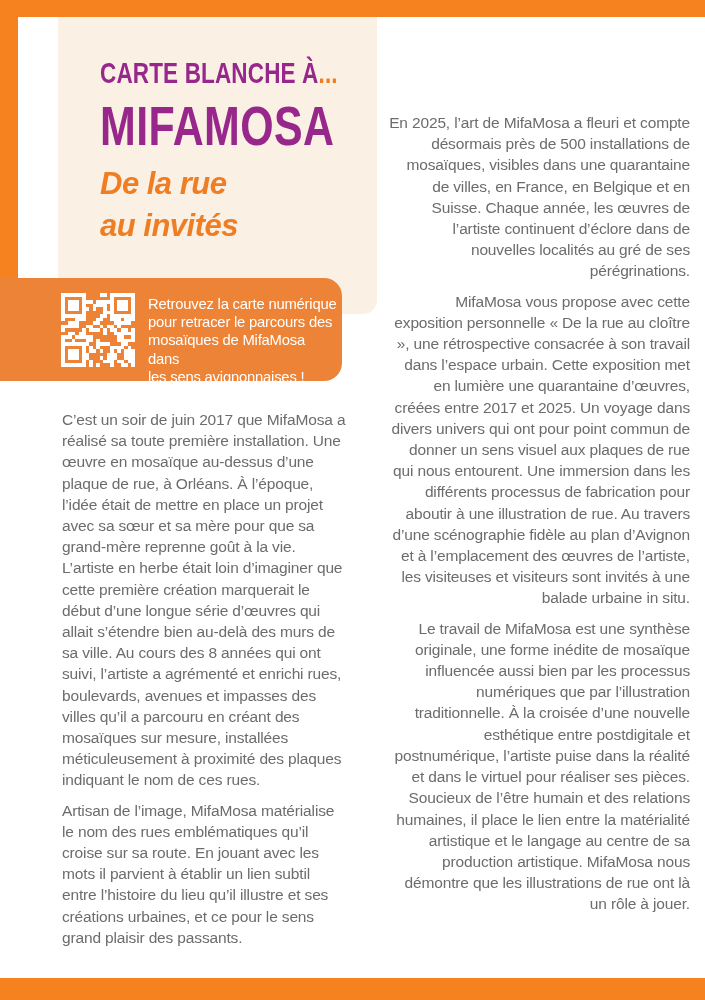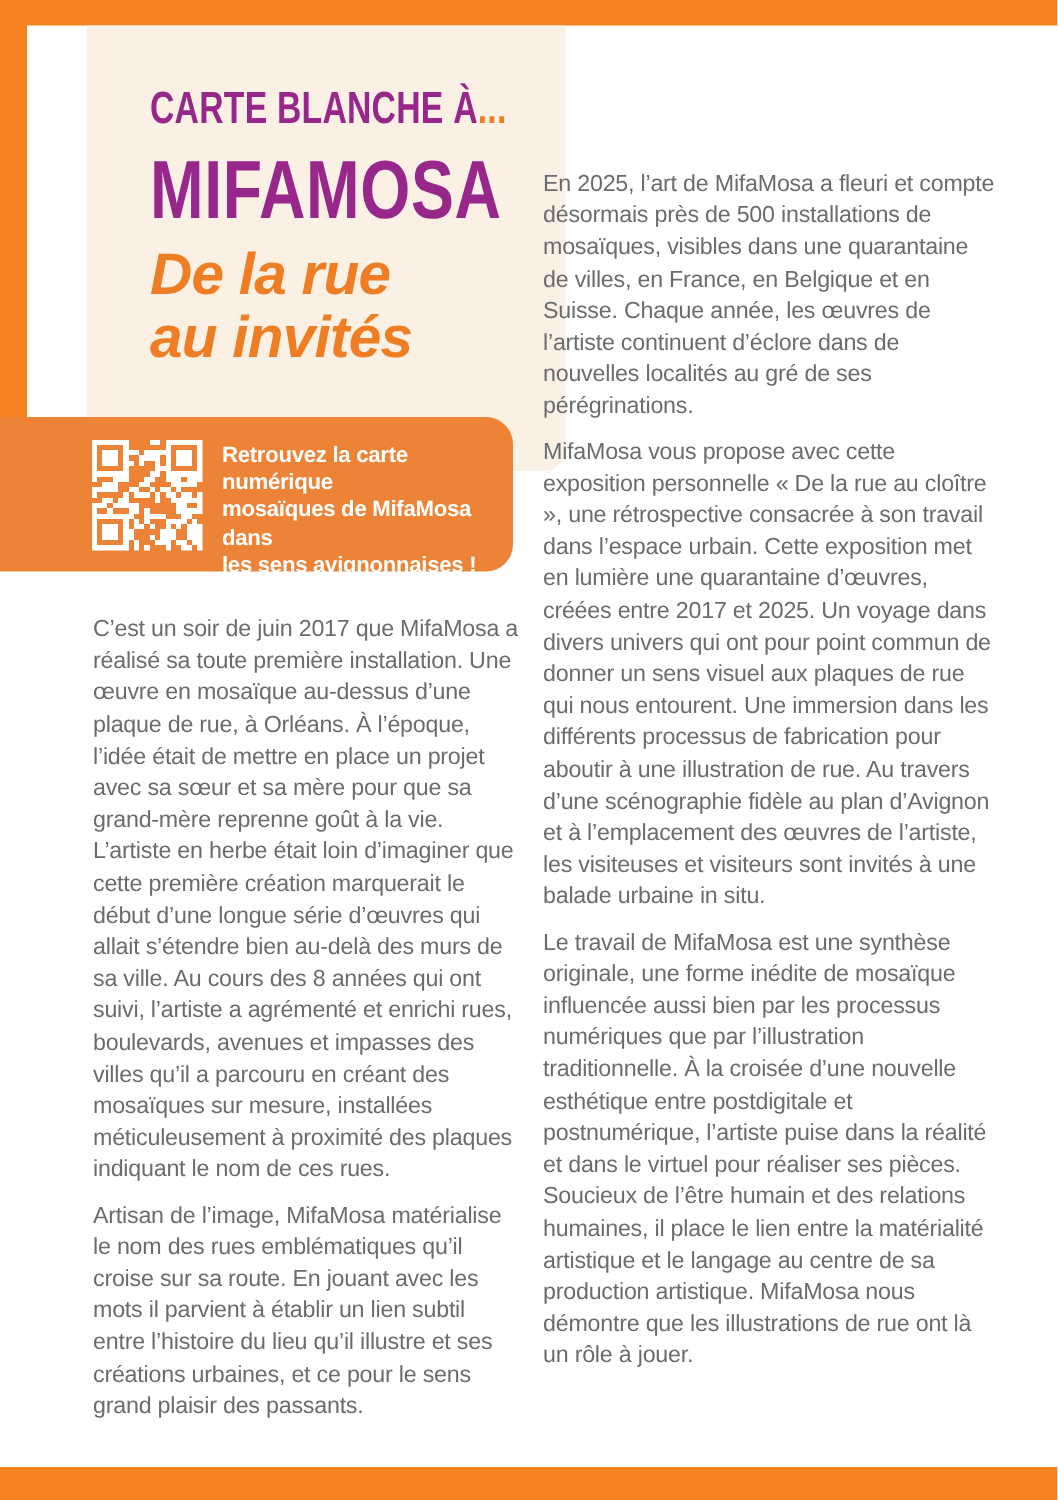--- a/index.html
+++ b/index.html
@@ -35,38 +35,38 @@
     transform:scaleX(.75);transform-origin:0 50%;
   }
   .kicker .dots{color:var(--sub-orange);}
   .headline{
     margin:9px 0 0 0;color:var(--purple);font-weight:700;font-size:55px;line-height:56px;
     white-space:nowrap;letter-spacing:0.5px;
     transform:scaleX(.78);transform-origin:0 50%;
   }
   .subtitle{
     margin-top:9px;color:var(--sub-orange);font-weight:700;font-style:italic;
-    font-size:39px;line-height:42px;letter-spacing:-0.5px;
+    font-size:31px;line-height:42px;letter-spacing:-0.5px;
   }
 
   .qr-banner{
     position:absolute;left:0;top:278px;width:342px;height:103px;
     background:var(--banner-orange);border-radius:0 18px 18px 0;
   }
   .qr-code{position:absolute;left:61px;top:15px;width:74px;height:74px;display:block;}
   .qr-text{
     position:absolute;left:148px;top:17px;width:190px;
-    color:#fff;font-weight:700;font-size:14.8px;line-height:18.2px;
+    color:#fff;font-weight:400;font-size:14.8px;line-height:18.2px;
     letter-spacing:-0.2px;
   }
 
   .col{position:absolute;color:var(--body-gray);font-size:15.5px;line-height:21.2px;letter-spacing:-0.15px;}
   .col p{margin:0 0 9px 0;}
   .col-left{left:62px;top:409px;width:285px;}
-  .col-right{left:362px;top:112px;width:301px;}
+  .col-right{left:389px;top:112px;width:301px;text-align:right;}
 </style>
 </head>
 <body>
 
 <div class="page">
 
   <div class="top-bar"></div>
   <div class="left-strip"></div>
 
   <div class="header-card">
@@ -321,20 +321,21 @@
         <rect x="6" y="20" width="1" height="1" fill="#ffffff"></rect>
         <rect x="8" y="20" width="1" height="1" fill="#ffffff"></rect>
         <rect x="10" y="20" width="1" height="1" fill="#ffffff"></rect>
         <rect x="14" y="20" width="1" height="1" fill="#ffffff"></rect>
         <rect x="17" y="20" width="1" height="1" fill="#ffffff"></rect>
         <rect x="18" y="20" width="1" height="1" fill="#ffffff"></rect>
         <rect x="20" y="20" width="1" height="1" fill="#ffffff"></rect>
       </svg>
     <div class="qr-text">
       <div>Retrouvez la carte numérique</div>
+      <div>pour retracer le parcours des</div>
       <div>mosaïques de MifaMosa dans</div>
       <div>les sens avignonnaises !</div>
     </div>
   </div>
 
   <div class="col col-left">
     <p>C’est un soir de juin 2017 que MifaMosa a réalisé sa toute première installation. Une œuvre en mosaïque au-dessus d’une plaque de rue, à Orléans. À l’époque, l’idée était de mettre en place un projet avec sa sœur et sa mère pour que sa grand-mère reprenne goût à la vie. L’artiste en herbe était loin d’imaginer que cette première création marquerait le début d’une longue série d’œuvres qui allait s’étendre bien au-delà des murs de sa ville. Au cours des 8 années qui ont suivi, l’artiste a agrémenté et enrichi rues, boulevards, avenues et impasses des villes qu’il a parcouru en créant des mosaïques sur mesure, installées méticuleusement à proximité des plaques indiquant le nom de ces rues.</p>
     <p>Artisan de l’image, MifaMosa matérialise le nom des rues emblématiques qu’il croise sur sa route. En jouant avec les mots il parvient à établir un lien subtil entre l’histoire du lieu qu’il illustre et ses créations urbaines, et ce pour le sens grand plaisir des passants.</p>
   </div>
 

